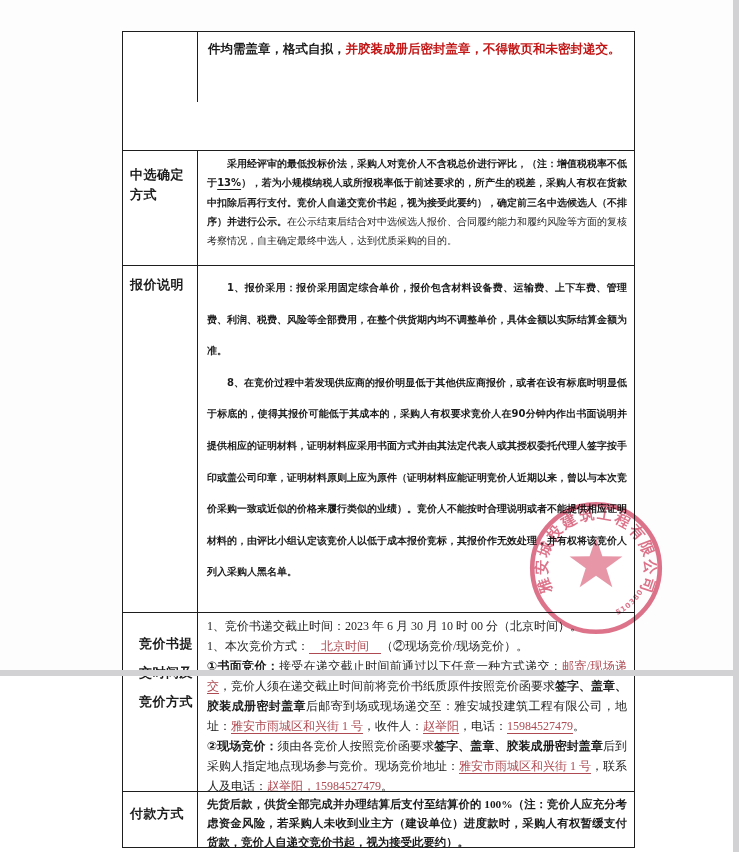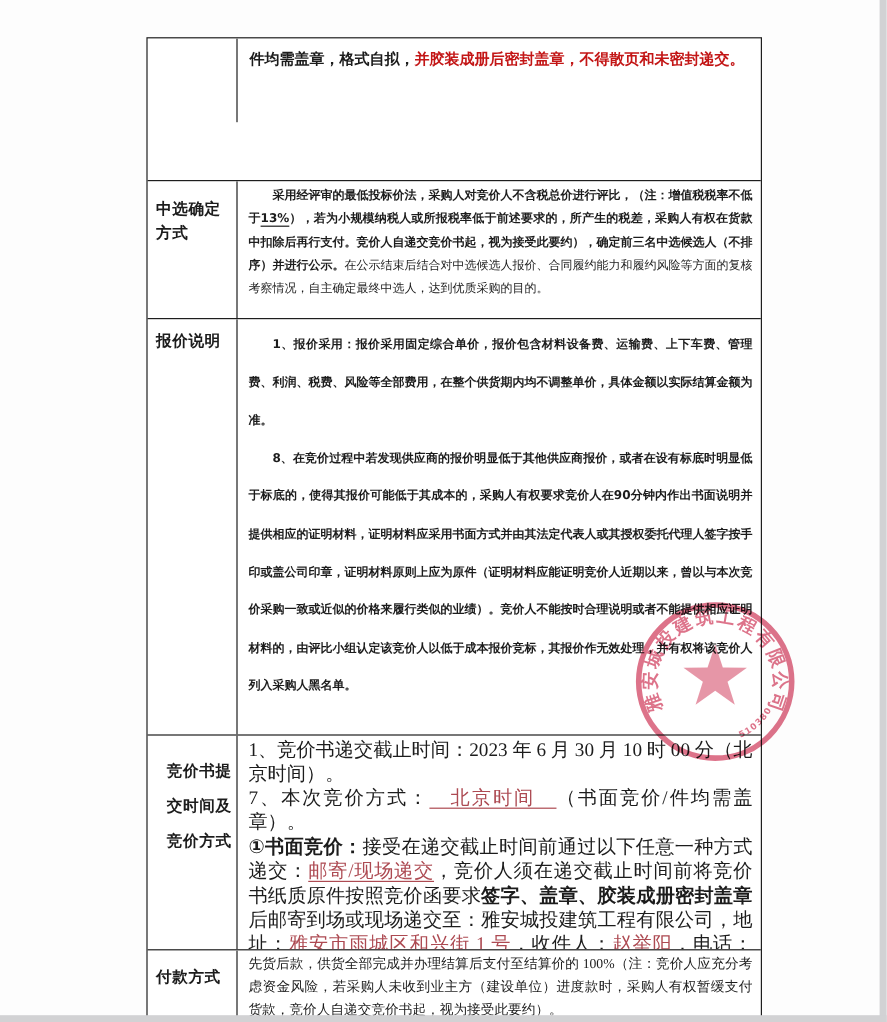--- a/index.html
+++ b/index.html
@@ -2,21 +2,21 @@
 <html style="--ink: #1c1c1c; --red-bright: #c31616; --red-link: #ad4a52; --border: #1e1e1e; --seal: #d9607a; --edge: #d2d2d4;"><head>
 <meta charset="utf-8">
 <style>
   html,body{margin:0;padding:0;}
   body{
     width:739px;height:852px;overflow:hidden;
     font-family:"Liberation Serif", serif;
     background:#ffffff;
   }
   .page{
-    position:relative;width:739px;height:852px;background:#fdfdfd;
+    position:relative;width:739px;height:676px;background:#fdfdfd;
   }
   
   .edge-right{position:absolute;top:0;right:0;width:6px;height:852px;background:var(--edge,#d2d2d4);}
   .edge-bottom{position:absolute;left:0;bottom:0;width:739px;height:6px;background:var(--edge,#d2d2d4);}
 
   
   .bid-table{
     position:absolute;left:122px;top:31px;width:511px;
     border:1.6px solid var(--border,#1e1e1e);
     box-sizing:content-box;
@@ -40,22 +40,22 @@
   }
   .trow:nth-child(2) .hdr{padding-top:14px;}
   .trow:nth-child(3) .hdr{padding-top:9px;}
   .trow:nth-child(4) .hdr{padding-top:16px;line-height:29px;text-align:right;}
   .trow:nth-child(5) .hdr{padding-top:12px;font-family:Liberation Serif, serif;}
 
   .content{text-align:justify;}
   .trow:nth-child(1) .content{font-size:12.5px;line-height:21px;padding:6px 8px 0 10px;}
   .trow:nth-child(2) .content{font-size:10px;line-height:19.3px;padding:3px 7px 0 9px;}
   .trow:nth-child(3) .content{font-size:10px;line-height:31.6px;padding:6px 7px 0 9px;}
-  .trow:nth-child(4) .content{font-size:16px;line-height:20px;padding:3px 7px 0 9px;}
-  .trow:nth-child(5) .content{font-size:11.4px;line-height:19.2px;padding:3px 7px 0 9px;}
+  .trow:nth-child(4) .content{font-size:12px;line-height:20px;padding:3px 7px 0 9px;}
+  .trow:nth-child(5) .content{font-size:11.4px;line-height:19.2px;padding:3px 7px 0 9px;font-weight:bold;}
 
   .para{margin:0;}
   .para.indent{text-indent:2em;}
   .run.b{font-family:"DejaVu Sans","Liberation Sans",sans-serif;font-weight:700;}
   .run.u{text-decoration:underline;text-underline-offset:2.5px;}
   .run.red{color:var(--red-link,#ad4a52);}
   .trow:nth-child(1) .run.red{color:var(--red-bright,#c31616);}
 
   
   .seal{
@@ -88,22 +88,23 @@
         <div class="cell hdr">报价说明</div>
         <div class="cell content">
           <p class="para indent"><span class="run b">1、报价采用：报价采用固定综合单价，报价包含材料设备费、运输费、上下车费、管理费、利润、税费、风险等全部费用，在整个供货期内均不调整单价，具体金额以实际结算金额为准。</span></p>
           <p class="para indent"><span class="run b">8、在竞价过程中若发现供应商的报价明显低于其他供应商报价，或者在设有标底时明显低于标底的，使得其报价可能低于其成本的，采购人有权要求竞价人在90分钟内作出书面说明并提供相应的证明材料，证明材料应采用书面方式并由其法定代表人或其授权委托代理人签字按手印或盖公司印章，证明材料原则上应为原件（证明材料应能证明竞价人近期以来，曾以与本次竞价采购一致或近似的价格来履行类似的业绩）。竞价人不能按时合理说明或者不能提供相应证明材料的，由评比小组认定该竞价人以低于成本报价竞标，其报价作无效处理，并有权将该竞价人列入采购人黑名单。</span></p>
         </div>
       </div>
       <div class="trow">
         <div class="cell hdr">竞价书提交时间及竞价方式</div>
         <div class="cell content">
           <p class="para"><span class="run">1、竞价书递交截止时间：2023 年 6 月 30 月 10 时 00 分（北京时间）。</span></p>
-          <p class="para"><span class="run">7、本次竞价方式：</span><span class="run red u">　北京时间　</span><span class="run">（书面竞价/件均需盖章）。</span></p>
+          <p class="para"><span class="run">1、本次竞价方式：</span><span class="run red u">　北京时间　</span><span class="run">（②现场竞价/现场竞价）。</span></p>
           <p class="para"><span class="run b">①书面竞价：</span><span class="run">接受在递交截止时间前通过以下任意一种方式递交：</span><span class="run red u">邮寄/现场递交</span><span class="run">，竞价人须在递交截止时间前将竞价书纸质原件按照竞价函要求</span><span class="run b">签字、盖章、胶装成册密封盖章</span><span class="run">后邮寄到场或现场递交至：雅安城投建筑工程有限公司，地址：</span><span class="run red u">雅安市雨城区和兴街 1 号</span><span class="run">，收件人：</span><span class="run red u">赵举阳</span><span class="run">，电话：</span><span class="run red u">15984527479</span><span class="run">。</span></p>
+          <p class="para"><span class="run b">②现场竞价：</span><span class="run">须由各竞价人按照竞价函要求</span><span class="run b">签字、盖章、胶装成册密封盖章</span><span class="run">后到采购人指定地点现场参与竞价。现场竞价地址：</span><span class="run red u">雅安市雨城区和兴街 1 号</span><span class="run">，联系人及电话：</span><span class="run red u">赵举阳，15984527479</span><span class="run">。</span></p>
         </div>
       </div>
       <div class="trow">
         <div class="cell hdr">付款方式</div>
         <div class="cell content">
           <p class="para"><span class="run">先货后款，供货全部完成并办理结算后支付至结算价的 100%（注：竞价人应充分考虑资金风险，若采购人未收到业主方（建设单位）进度款时，采购人有权暂缓支付货款，竞价人自递交竞价书起，视为接受此要约）。</span></p>
         </div>
       </div>
     </div>
 

